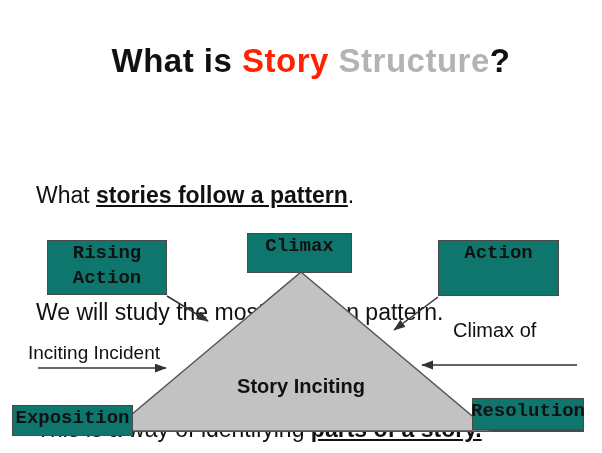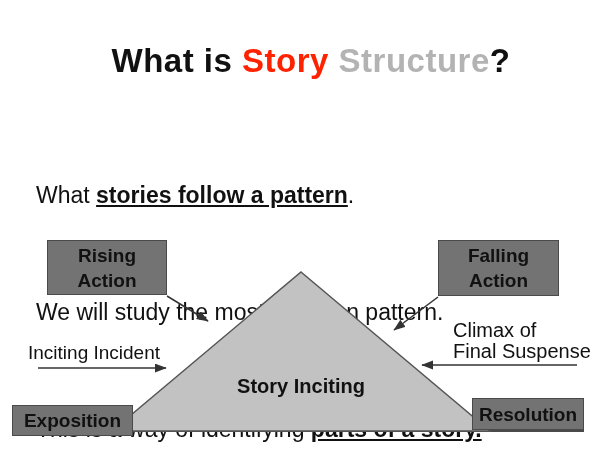--- a/index.html
+++ b/index.html
@@ -44,31 +44,31 @@
     left: 0; top: 0;
     width: 602px; height: 453px;
     z-index: 1;
     pointer-events: none;
   }
 
   
   .dbox {
     position: absolute;
     z-index: 2;
-    background: #737373;
+    background: #0f766e;
     border: 1.5px solid #4a4a4a;
     box-sizing: border-box;
     display: flex;
     flex-direction: column;
     align-items: center;
-    justify-content: center;
     font-weight: bold;
     font-size: 19px;
     line-height: 25px;
     text-align: center;
+    font-family: Liberation Mono, monospace;
   }
   .box-rising     { left: 47px;  top: 240px; width: 120px; height: 55px; }
   .box-climax     { left: 247px; top: 233px; width: 105px; height: 40px; }
   .box-falling    { left: 438px; top: 240px; width: 121px; height: 56px; }
   .box-exposition { left: 12px;   top: 399px; width: 121px; height: 31px; margin-top: 6px; }
   .box-resolution { left: 472px; top: 398px; width: 112px; height: 32px; }
 
   
   .annot {
     position: absolute;
@@ -116,36 +116,37 @@
     <line x1="438" y1="297" x2="394" y2="330" stroke="#333333" stroke-width="1.5" marker-end="url(#arrowhead)"></line>
 
     <line x1="577" y1="365" x2="422" y2="365" stroke="#333333" stroke-width="1.5" marker-end="url(#arrowhead)"></line>
   </svg>
 
   <div class="dbox box-rising">
     <span>Rising</span>
     <span>Action</span>
   </div>
 
+  <div class="dbox box-climax">
+    <span>Climax</span>
+  </div>
 
   <div class="dbox box-falling">
-    <span>Falling</span>
     <span>Action</span>
   </div>
 
   <div class="dbox box-exposition">
     <span>Exposition</span>
   </div>
 
   <div class="dbox box-resolution">
     <span>Resolution</span>
   </div>
 
   <div class="annot annot-inciting">Inciting Incident</div>
 
   <div class="annot annot-moment">
     <div>Climax of</div>
-    <div>Final Suspense</div>
   </div>
 
   <div class="annot annot-center">Story Inciting</div>
 
 </div>
 
 </body></html>

